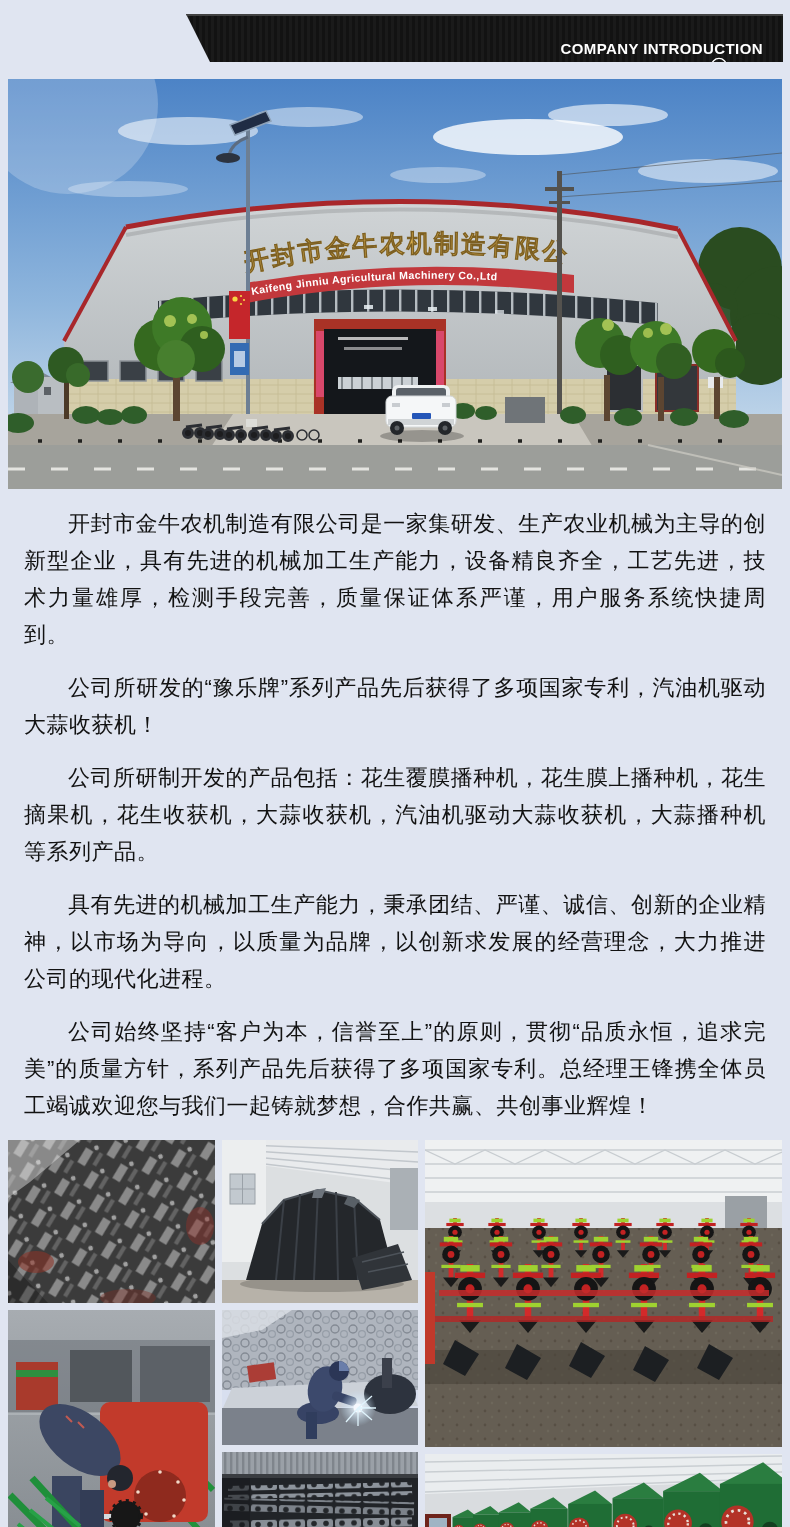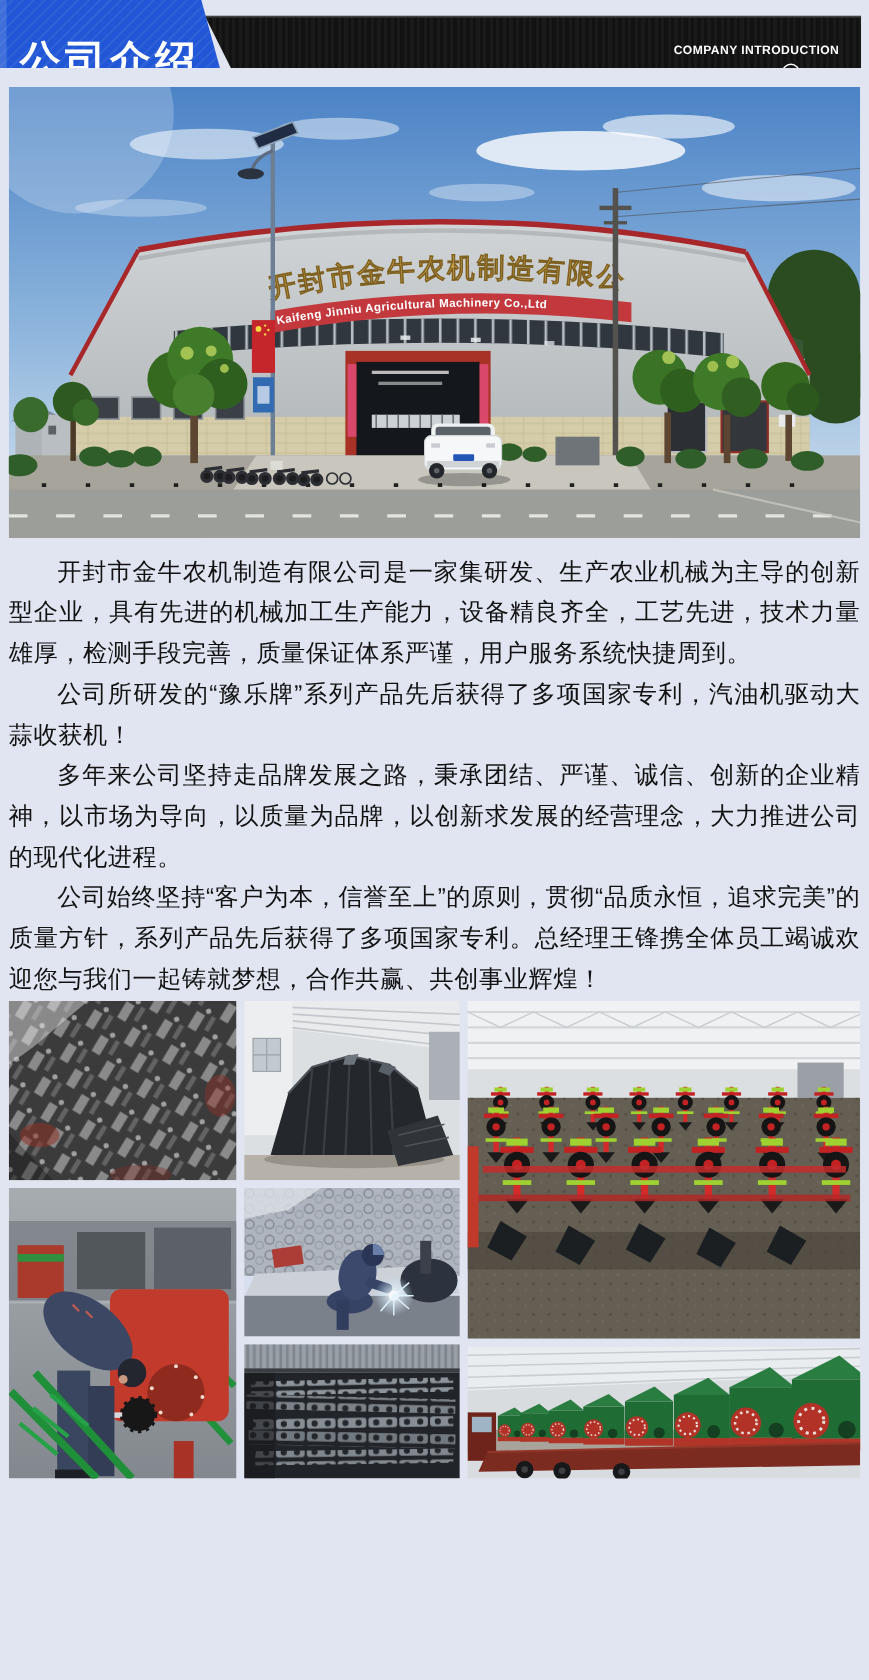--- a/index.html
+++ b/index.html
@@ -21,36 +21,36 @@
     background-image:repeating-linear-gradient(135deg, rgba(255,255,255,.06) 0 2px, rgba(0,0,0,0) 2px 7px);
     clip-path: polygon(0 0, 183px 0, 200px 100%, 0 100%);
     box-shadow: inset 6px 0 0 rgba(255,255,255,.14);
   }
   .hdr-title {
     position:absolute; left:18px; top:0; height:62px; line-height:60px;
     color:#fff; font-size:37px; font-weight:bold; letter-spacing:4px; white-space:nowrap;
   }
   .hdr-sub {
     position:absolute; right:20px; top:26px;
-    color:#fff; font-size:11px; font-weight:bold; letter-spacing:.4px; white-space:nowrap;
+    color:#fff; font-size:15px; font-weight:bold; letter-spacing:.4px; white-space:nowrap;
   }
   .hdr-chevron {
     position:absolute; right:55px; top:43px; width:18px; height:18px;
     background:none; border:0; padding:0; cursor:pointer;
   }
   .hdr-chevron svg { display:block; }
 
   
   .hero { margin:16px 8px 0; height:410px; }
   .hero svg { display:block; }
 
   
   .about { margin:12px 8px 0; color:#121212; font-size:22px; line-height:37px;
            text-align:justify; letter-spacing:.5px; }
-  .about p { margin:0; text-indent:2em; }
+  .about p { margin:16px; text-indent:2em; }
 
   
   .gallery { display:flex; gap:7px; margin:2px 8px 0; }
   .g-col { display:flex; flex-direction:column; gap:7px; }
   .g-col1 { width:207px; } .g-col2 { width:196px; } .g-col3 { flex:1; }
   .gallery figure { margin:0; line-height:0; }
   .gallery svg { display:block; width:100%; }
 </style>
 </head>
 <body>
@@ -60,23 +60,20 @@
   <div class="hdr">
     <div class="hdr-bar">
       <span class="hdr-sub">COMPANY INTRODUCTION</span>
       <button class="hdr-chevron" title="">
         <svg width="18" height="18" viewBox="0 0 20 20">
           <circle cx="10" cy="10" r="8.4" fill="none" stroke="#ffffff" stroke-width="1.5"></circle>
           <path d="M6 6.2 L10 9.6 L14 6.2" fill="none" stroke="#ffffff" stroke-width="1.9"></path>
           <path d="M6 10.4 L10 13.8 L14 10.4" fill="none" stroke="#ffffff" stroke-width="1.9"></path>
         </svg>
       </button>
-    </div>
-    <div class="hdr-accent">
-      <h1 class="hdr-title">公司介绍</h1>
     </div>
   </div>
 
   <div class="hero">
     <svg width="774" height="410" viewBox="0 0 774 410">
       <defs>
         <linearGradient id="h-sky" x1="0" y1="0" x2="0" y2="1">
           <stop offset="0" stop-color="#4c83c6"></stop>
             <stop offset=".55" stop-color="#8fb6dd"></stop>
             <stop offset="1" stop-color="#d9e5ef"></stop>
@@ -292,21 +289,22 @@
           <circle cx="389" cy="349" r="2.5" fill="#5e6266"></circle>
         <circle cx="437" cy="349" r="7" fill="#23262a"></circle>
           <circle cx="437" cy="349" r="2.5" fill="#5e6266"></circle>
       </g>
     </svg>
   </div>
 
   <div class="about">
     <p>开封市金牛农机制造有限公司是一家集研发、生产农业机械为主导的创新型企业，具有先进的机械加工生产能力，设备精良齐全，工艺先进，技术力量雄厚，检测手段完善，质量保证体系严谨，用户服务系统快捷周到。</p>
     <p>公司所研发的“豫乐牌”系列产品先后获得了多项国家专利，汽油机驱动大蒜收获机！</p>
-    <p>多年来公司坚持走品牌发展之路，秉承团结、严谨、诚信、创新的企业精神，以市场为导向，以质量为品牌，以创新求发展的经营理念，大力推进公司的现代化进程。</p>
+    <p>公司所研制开发的产品包括：花生覆膜播种机，花生膜上播种机，花生摘果机，花生收获机，大蒜收获机，汽油机驱动大蒜收获机，大蒜播种机等系列产品。</p>
+    <p>具有先进的机械加工生产能力，秉承团结、严谨、诚信、创新的企业精神，以市场为导向，以质量为品牌，以创新求发展的经营理念，大力推进公司的现代化进程。</p>
     <p>公司始终坚持“客户为本，信誉至上”的原则，贯彻“品质永恒，追求完美”的质量方针，系列产品先后获得了多项国家专利。总经理王锋携全体员工竭诚欢迎您与我们一起铸就梦想，合作共赢、共创事业辉煌！</p>
   </div>
 
   <div class="gallery">
 
     <div class="g-col g-col1">
 
       <figure>
         <svg height="163" viewBox="0 0 207 163" preserveAspectRatio="none">
           <defs>

